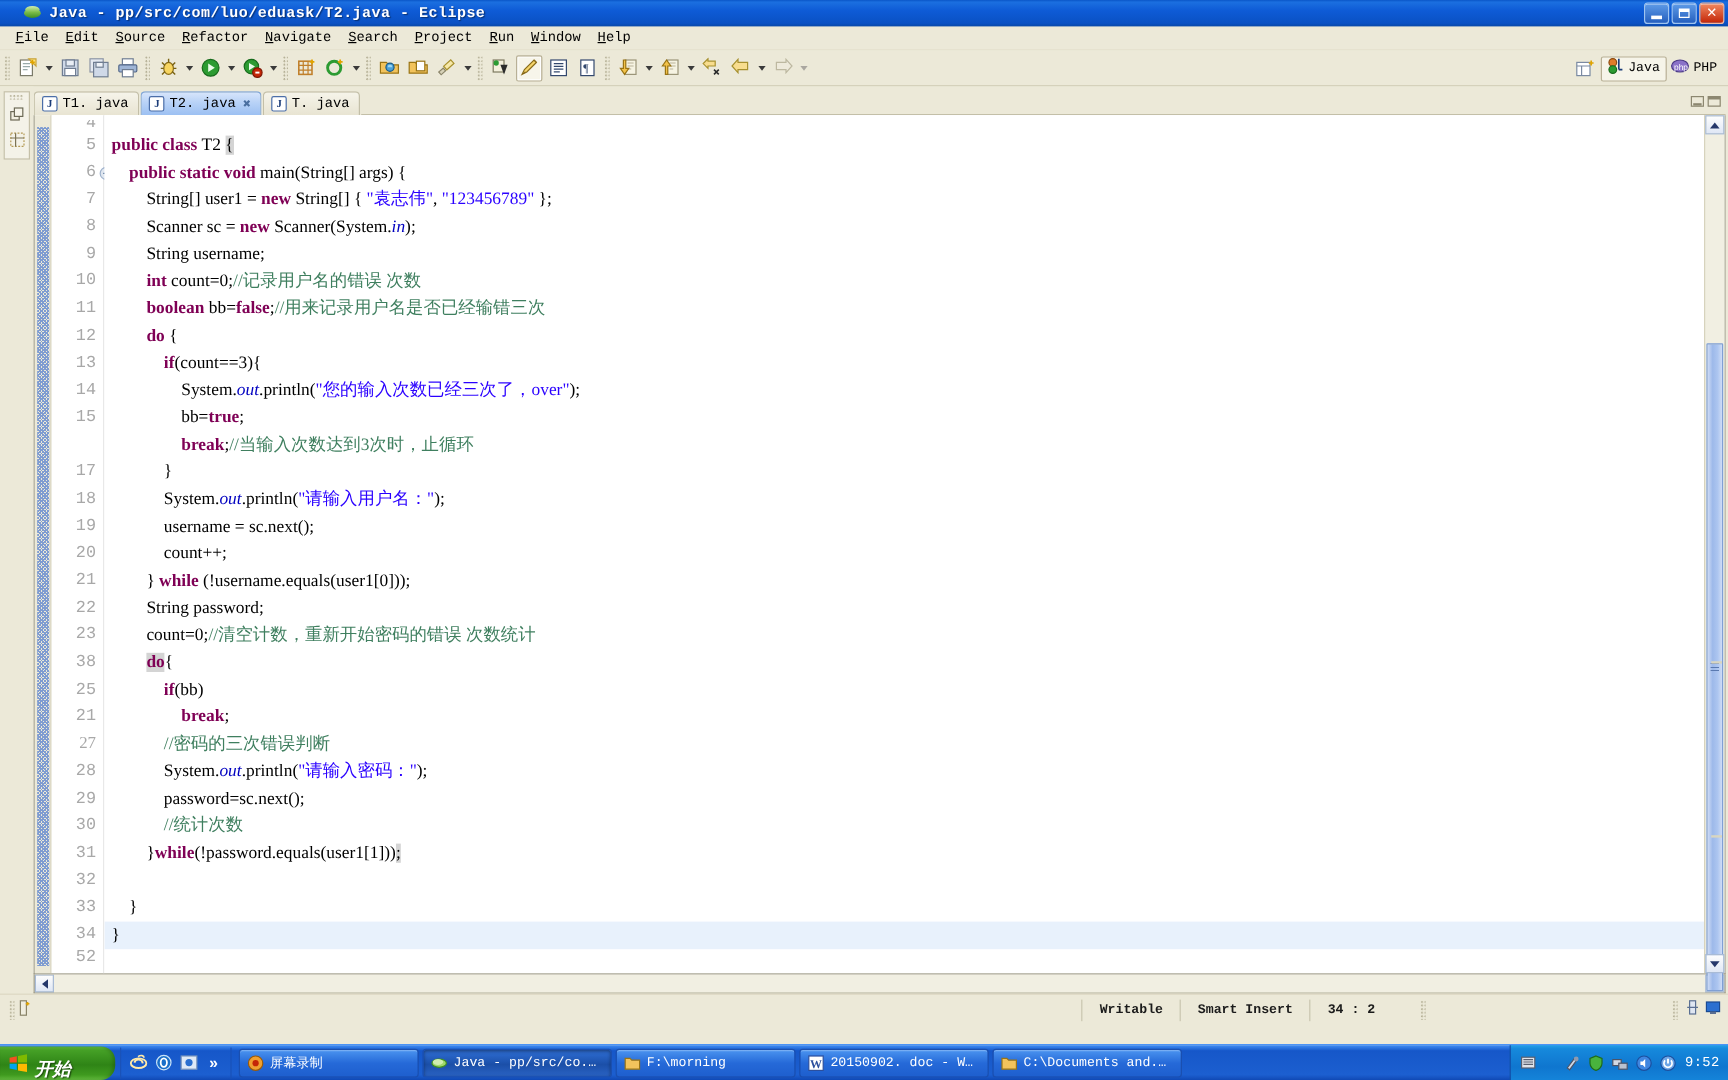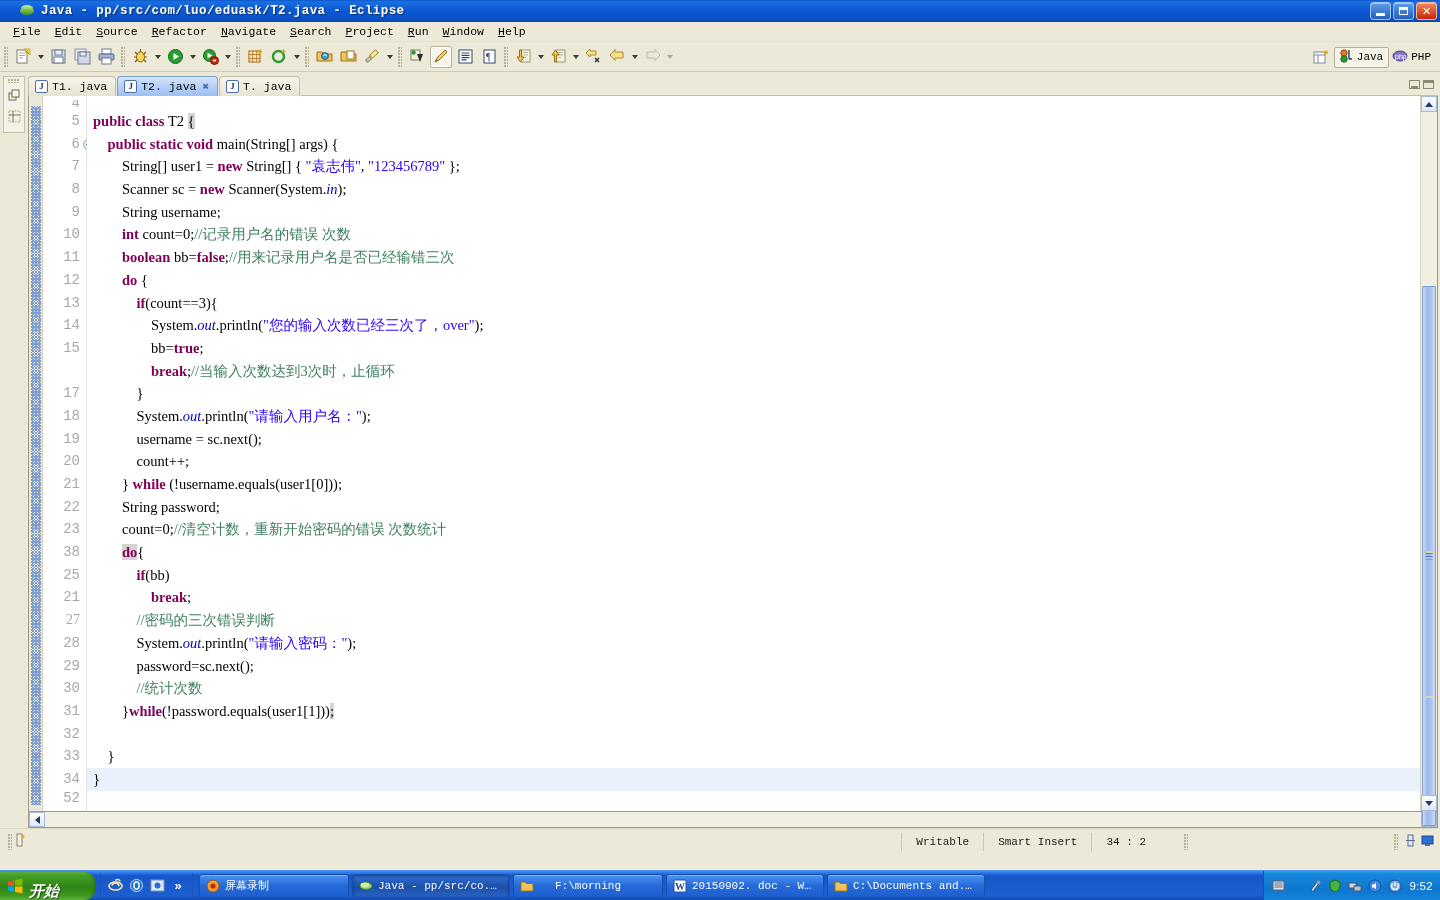--- a/index.html
+++ b/index.html
@@ -211,21 +211,21 @@
      display:flex;align-items:center;justify-content:center;}
   .hsb-arrow .ar{width:0;height:0;border-top:4px solid transparent;border-bottom:4px solid transparent;}
   .hsb-arrow.l .ar{border-right:5px solid #25386b;}
   .hsb-arrow.r .ar{border-left:5px solid #8d8d8d;}
   .hsb-track{flex:1;background:#f1efe2;}
 
   
   .statusbar {
     height: 26px; background: #ece9d8; display:flex; align-items:center;
     border-top:1px solid #dcd8c2; position:relative; padding-left:6px;
-    font-family:"Liberation Mono", monospace; font-size:11px; color:#1b1b1b;
+    font-family:"Liberation Mono", monospace; font-size:11px; color:#1b1b1b;font-weight:bold;
   }
   .st-sep { width:4px;height:16px;margin:0 2px;
     background-image: radial-gradient(circle at 1px 1px, #b5b096 0.7px, transparent 1px);
     background-size:3px 3px;}
   .st-cell { border-left:1px solid #c9c5ae; padding:0 14px; height:18px; line-height:18px;}
   .st-right{position:absolute; right:6px; display:flex; align-items:center; gap:4px;}
 
   
   .taskbar {
     height: 30px; position:absolute; left:0; bottom:0; width:1440px;
@@ -255,21 +255,21 @@
     color:#fff; font-family:"Liberation Mono",monospace; font-size:11px;
     overflow:hidden; white-space:nowrap;
     box-shadow: inset 0 1px 0 rgba(255,255,255,.25);
   }
   .task.active { background: linear-gradient(to bottom,#2f6fd6,#1b4fa8 55%,#2a63c4);
     box-shadow: inset 0 1px 3px rgba(0,0,0,.45);}
   .tray {
     height:30px; display:flex;align-items:center;gap:5px; padding:0 7px;
     background: linear-gradient(to bottom,#23a0e8 0%,#1689dc 10%,#0f76cf 60%,#1585da 100%);
     border-left:1px solid #1153a8;
-    color:#fff; font-family:Liberation Sans, sans-serif; font-size:11.5px;
+    color:#fff; font-family:Liberation Mono, monospace; font-size:11.5px;
   }
   .tray-ico{width:15px;height:15px;display:flex;align-items:center;justify-content:center;}
   .clock{ color:#fff; font-size:11.5px; margin-left:2px; letter-spacing:.3px;}
 </style>
 </head>
 <body>
 
 <div class="titlebar">
   <div class="title-icon">
     <div class="disc"></div>
@@ -692,21 +692,21 @@
           </svg>
         </span>
         <span style="overflow: hidden; text-overflow: ellipsis;">Java - pp/src/co...</span>
       </div>
       <div class="task">
         <span style="display: flex; align-items: center; flex: 0 0 auto;">
           <svg width="14" height="14" viewBox="0 0 14 14">
             <path d="M1 12V3h4l1.5 1.5H13V12z" fill="#f2c35c" stroke="#9a7414"></path>
           </svg>
         </span>
-        <span style="overflow: hidden; text-overflow: ellipsis; margin-left: 16px;">F:\morning</span>
+        <span style="overflow: hidden; text-overflow: ellipsis;">F:\morning</span>
       </div>
       <div class="task">
         <span style="display: flex; align-items: center; flex: 0 0 auto;">
           <svg width="14" height="14" viewBox="0 0 14 14">
             <rect x="1" y="1" width="12" height="12" fill="#fff" stroke="#2b4f9e"></rect>
             <text x="2" y="11" font-family="Liberation Serif" font-size="10" font-weight="bold" fill="#2b4f9e">W</text>
           </svg>
         </span>
         <span style="overflow: hidden; text-overflow: ellipsis;">20150902. doc - W...</span>
       </div>

